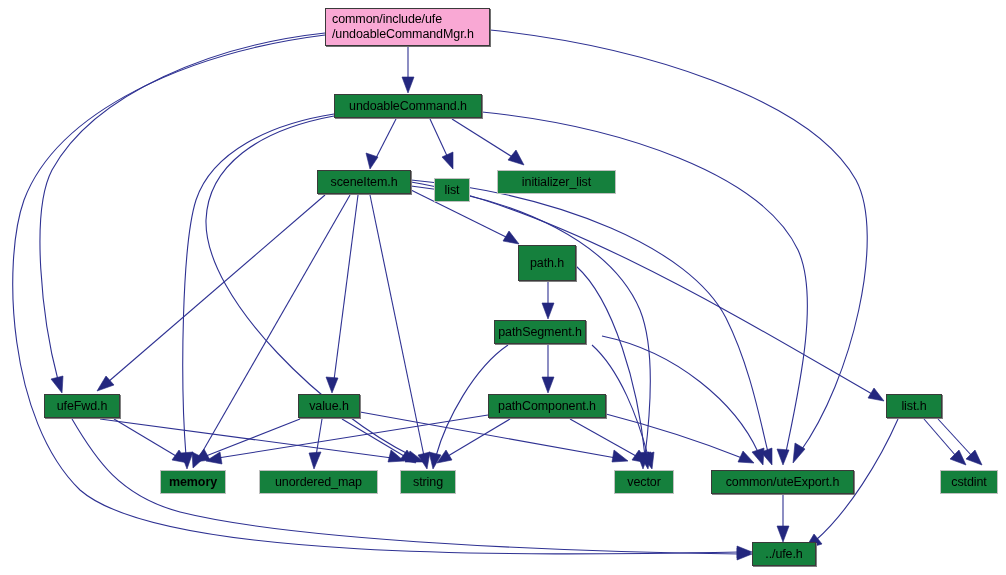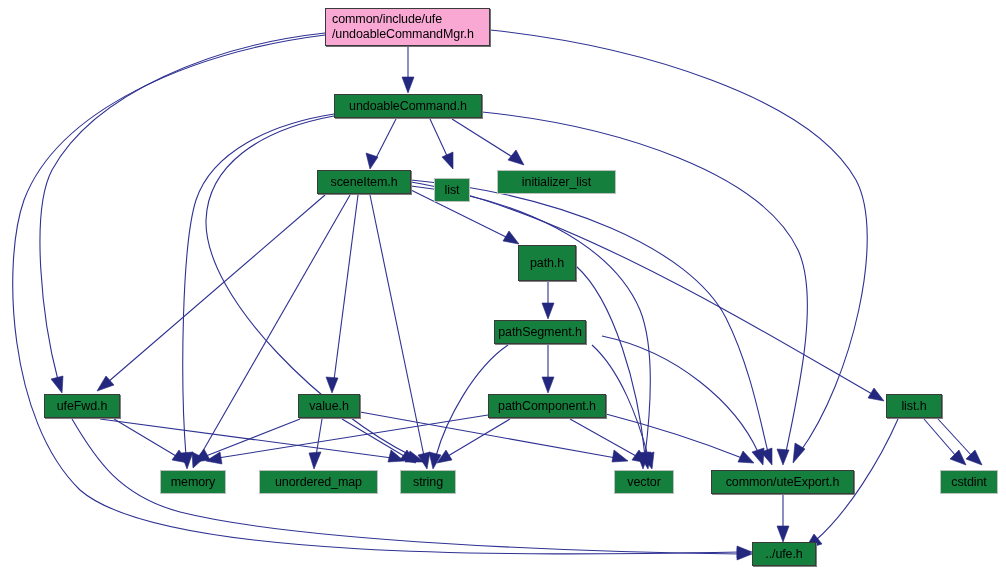--- a/index.html
+++ b/index.html
@@ -204,21 +204,21 @@
   <div class="node-box project" style="left:494px; top:320px; width:92px; height:24px;">pathSegment.h</div>
 
   <div class="node-box project" style="left:44px; top:394px; width:76px; height:24px;">ufeFwd.h</div>
 
   <div class="node-box project" style="left:298px; top:394px; width:62px; height:24px;">value.h</div>
 
   <div class="node-box project" style="left:488px; top:394px; width:118px; height:24px;">pathComponent.h</div>
 
   <div class="node-box project" style="left:886px; top:394px; width:56px; height:24px;">list.h</div>
 
-  <div class="node-box" style="left:160px; top:470px; width:66px; height:24px;">memory</div>
+  <div class="node-box" style="left:160px; top:470px; width:66px; height:24px;font-weight:bold;">memory</div>
 
   <div class="node-box" style="left:259px; top:470px; width:119px; height:24px;">unordered_map</div>
 
   <div class="node-box" style="left:400px; top:470px; width:56px; height:24px;">string</div>
 
   <div class="node-box" style="left:614px; top:470px; width:60px; height:24px;">vector</div>
 
   <div class="node-box project" style="left:711px; top:470px; width:143px; height:24px;">common/uteExport.h</div>
 
   <div class="node-box" style="left:940px; top:470px; width:58px; height:24px;">cstdint</div>

